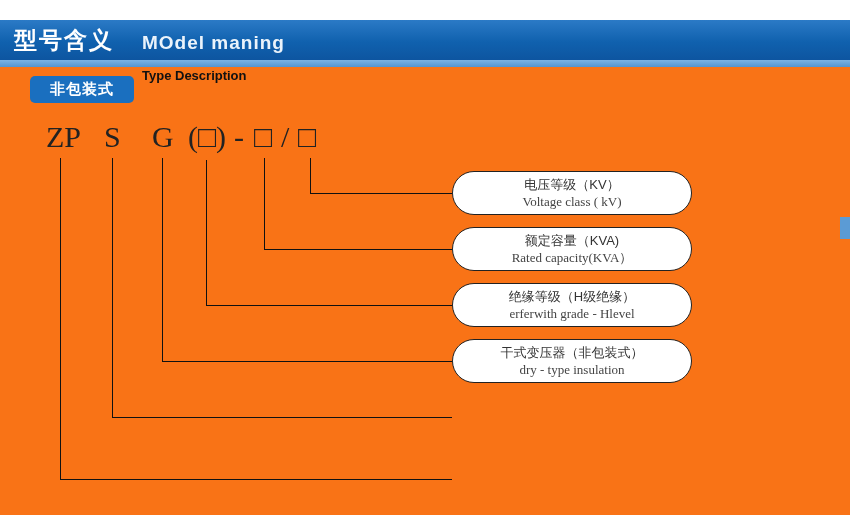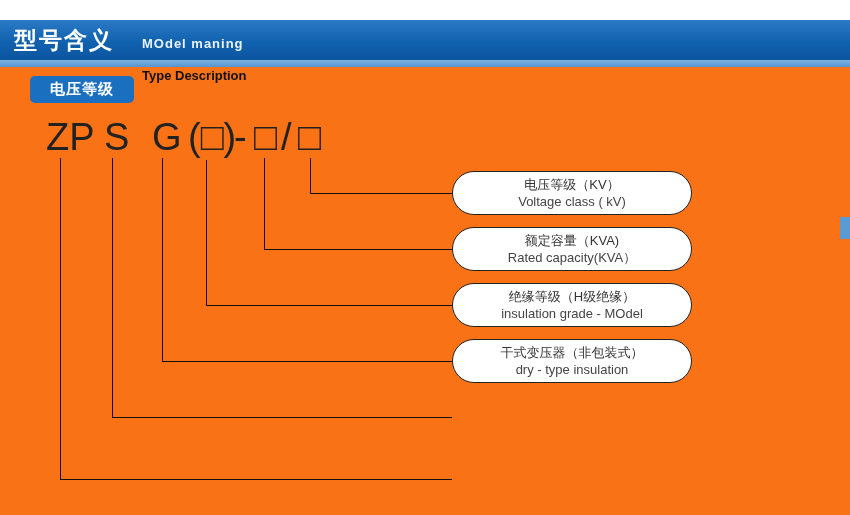--- a/index.html
+++ b/index.html
@@ -11,51 +11,51 @@
   
   .header-bar{
     position:absolute; left:0; top:0; width:850px; height:40px;
     background:linear-gradient(180deg,#2b7ac6 0%, #1061ae 55%, #0d55a0 100%);
     display:flex; align-items:center;
   }
   .header-title{
     color:#ffffff; font-size:23px; font-weight:bold; letter-spacing:2px; margin-left:14px;
   }
   .header-sub{
-    color:#eaf3fb; font-size:13px; font-weight:bold; margin-left:28px; margin-top:6px; letter-spacing:1px;
+    color:#eaf3fb; font-size:19px; font-weight:bold; margin-left:28px; margin-top:6px; letter-spacing:1px;
   }
   .header-strip{
     position:absolute; left:0; top:40px; width:850px; height:7px;
     background:linear-gradient(180deg,#7db3e2,#5595cf);
   }
   
   .section-badge{
     position:absolute; left:30px; top:56px; width:104px; height:27px;
     background:#1a6fbf; border-radius:5px; color:#fff; font-size:15px; font-weight:bold;
     display:flex; align-items:center; justify-content:center; letter-spacing:1px;
   }
   .section-label{
     position:absolute; left:142px; top:48px; font-size:13px; color:#111; font-weight:600;
   }
   
   .code-part{
-    position:absolute; top:100px; font-size:38px; color:#222; font-weight:500;
-    font-family:Liberation Sans, sans-serif; line-height:34px;
+    position:absolute; top:100px; font-size:30px; color:#222; font-weight:500;
+    font-family:Liberation Serif, serif; line-height:34px;
   }
   
   .vline{ position:absolute; width:1px; background:#111; }
   .hline{ position:absolute; height:1px; background:#111; }
   
   .pill{
     position:absolute; left:452px; width:240px; height:44px;
     border:1px solid #222; border-radius:22px; background:#fff;
     display:flex; flex-direction:column; align-items:center; justify-content:center;
   }
   .pill .cn{ font-size:13px; color:#333; line-height:17px; }
-  .pill .en{ font-size:13px; color:#444; line-height:17px; }
+  .pill .en{ font-size:13px; color:#444; line-height:17px;font-family:Liberation Serif, serif; }
   .pill.tall{ height:58px; border-radius:29px; }
   .pill.tall .cn{ font-size:13px; line-height:16px; }
   .pill.tall .en{ font-size:11px; line-height:13px; }
   
   .decor-right-square{
     position:absolute; right:0; top:197px; width:10px; height:22px; background:#5b9bd5;
   }
   .decor-bottom-left{
     position:absolute; left:0; bottom:0; width:438px; height:10px;
     background:linear-gradient(90deg,#4f94d4,#8cbde6);
@@ -68,21 +68,21 @@
 <body>
 
 <div class="page">
 
   <div class="header-bar">
     <span class="header-title">型号含义</span>
     <span class="header-sub">MOdel maning</span>
   </div>
   <div class="header-strip"></div>
 
-  <div class="section-badge">电压等级</div>
+  <div class="section-badge">非包装式</div>
   <div class="section-label">Type Description</div>
 
   <span class="code-part" style="left:46px;">ZP</span>
   <span class="code-part" style="left:104px;">S</span>
   <span class="code-part" style="left:152px;">G</span>
   <span class="code-part" style="left:188px;">(□)</span>
   <span class="code-part" style="left:234px;">-</span>
   <span class="code-part" style="left:254px;">□</span>
   <span class="code-part" style="left:281px;">/</span>
   <span class="code-part" style="left:298px;">□</span>
@@ -110,21 +110,21 @@
     <span class="en">Voltage class ( kV)</span>
   </div>
 
   <div class="pill" style="top:207px;">
     <span class="cn">额定容量（KVA)</span>
     <span class="en">Rated capacity(KVA）</span>
   </div>
 
   <div class="pill" style="top:263px;">
     <span class="cn">绝缘等级（H级绝缘）</span>
-    <span class="en">insulation grade - MOdel</span>
+    <span class="en">erferwith grade - Hlevel</span>
   </div>
 
   <div class="pill" style="top:319px;">
     <span class="cn">干式变压器（非包装式）</span>
     <span class="en">dry - type insulation</span>
   </div>
 
 
 
   <div class="decor-right-square"></div>

